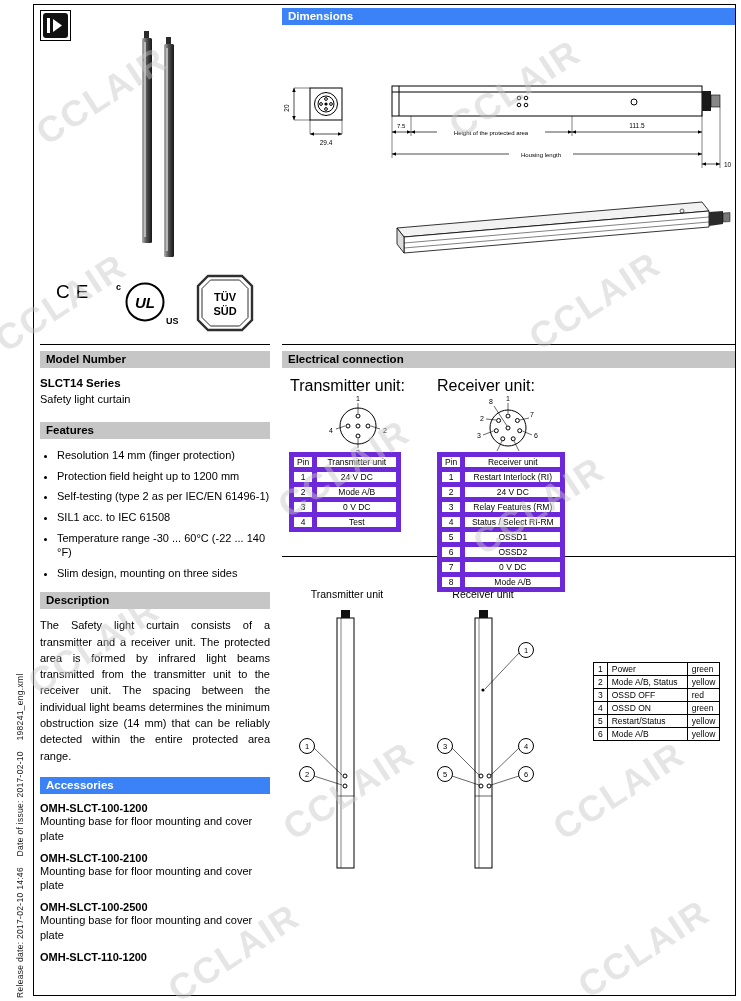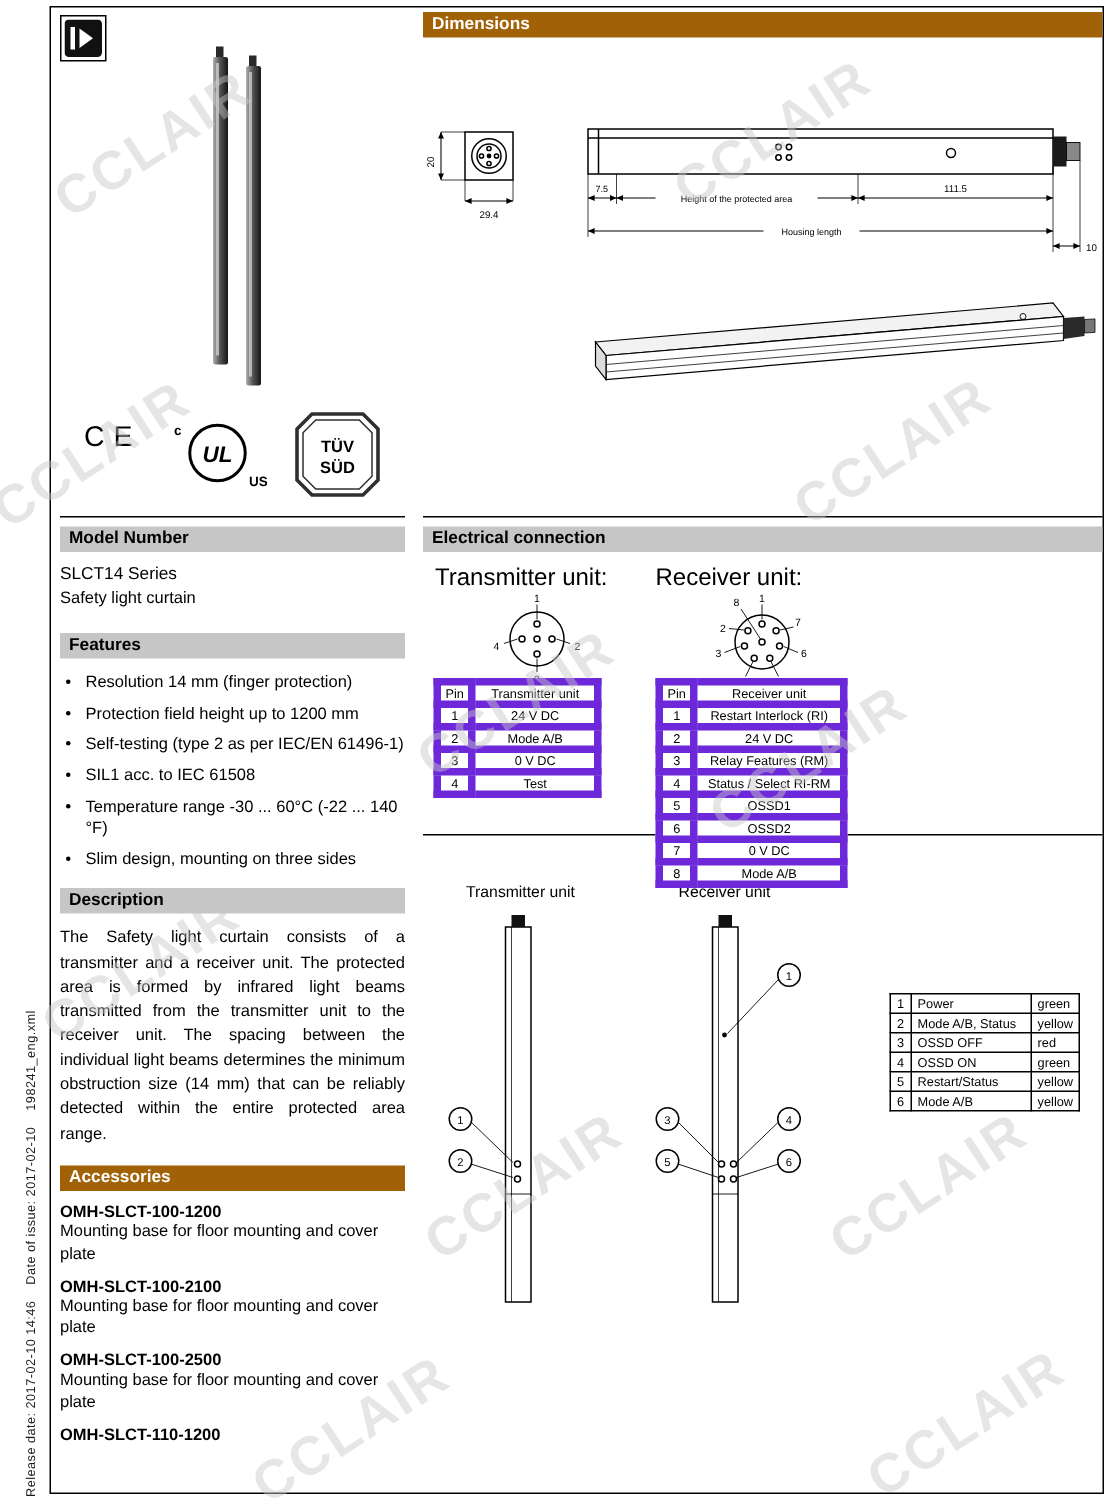--- a/index.html
+++ b/index.html
@@ -7,24 +7,24 @@
 body{font-family:"Liberation Sans",sans-serif;background:#fff;color:#000;position:relative;overflow:hidden}
 .page{position:absolute;inset:0;background:#fff;overflow:hidden}
 .abs{position:absolute}
 .frame{position:absolute;left:33px;top:4px;width:703px;height:992px;border:1px solid #000}
 .sidenote{position:absolute;left:15px;top:538px;height:460px;width:14px;font-size:8.5px;color:#1a1a1a;
   writing-mode:vertical-rl;transform:rotate(180deg);white-space:pre;letter-spacing:.3px}
 .wm{position:absolute;font-size:36px;font-weight:bold;letter-spacing:2px;color:#c7c7c7;opacity:.45;
   transform:rotate(-33deg);pointer-events:none;z-index:6;white-space:nowrap}
 .hdr{height:17px;font-size:11.5px;font-weight:bold;line-height:17px;padding-left:6px}
 .hdr.light{background:#c6c6c6;color:#000}
-.hdr.dark{background:#a16207;color:#fff}
+.hdr.dark{background:#3b82f6;color:#fff}
 .hline{position:absolute;height:1px;background:#000}
 .leftcol{position:absolute;left:40px;top:344px;width:230px;border-top:1px solid #000;padding-top:6px;font-size:11px;z-index:2}
-.series{font-weight:normal;font-size:11.5px;margin:9px 0 3px}
+.series{font-weight:bold;font-size:11.5px;margin:9px 0 3px}
 .txt{line-height:1.35}
 .note{margin-top:5px;width:205px;line-height:1.35}
 .mt{margin-top:15px}
 ul.features{margin:9px 0 12px 0;padding-left:17px}
 ul.features li{margin-bottom:6.5px;line-height:1.3}
 .desc{margin:8px 0 13px;text-align:justify;line-height:1.48}
 .acc-code{font-weight:bold;margin-top:8px}
 .acc-desc{line-height:1.35;width:218px}
 .cap{position:absolute;font-size:16px}
 table.pins{border-collapse:collapse;font-size:8.5px;position:absolute;background:#fff;z-index:3}

